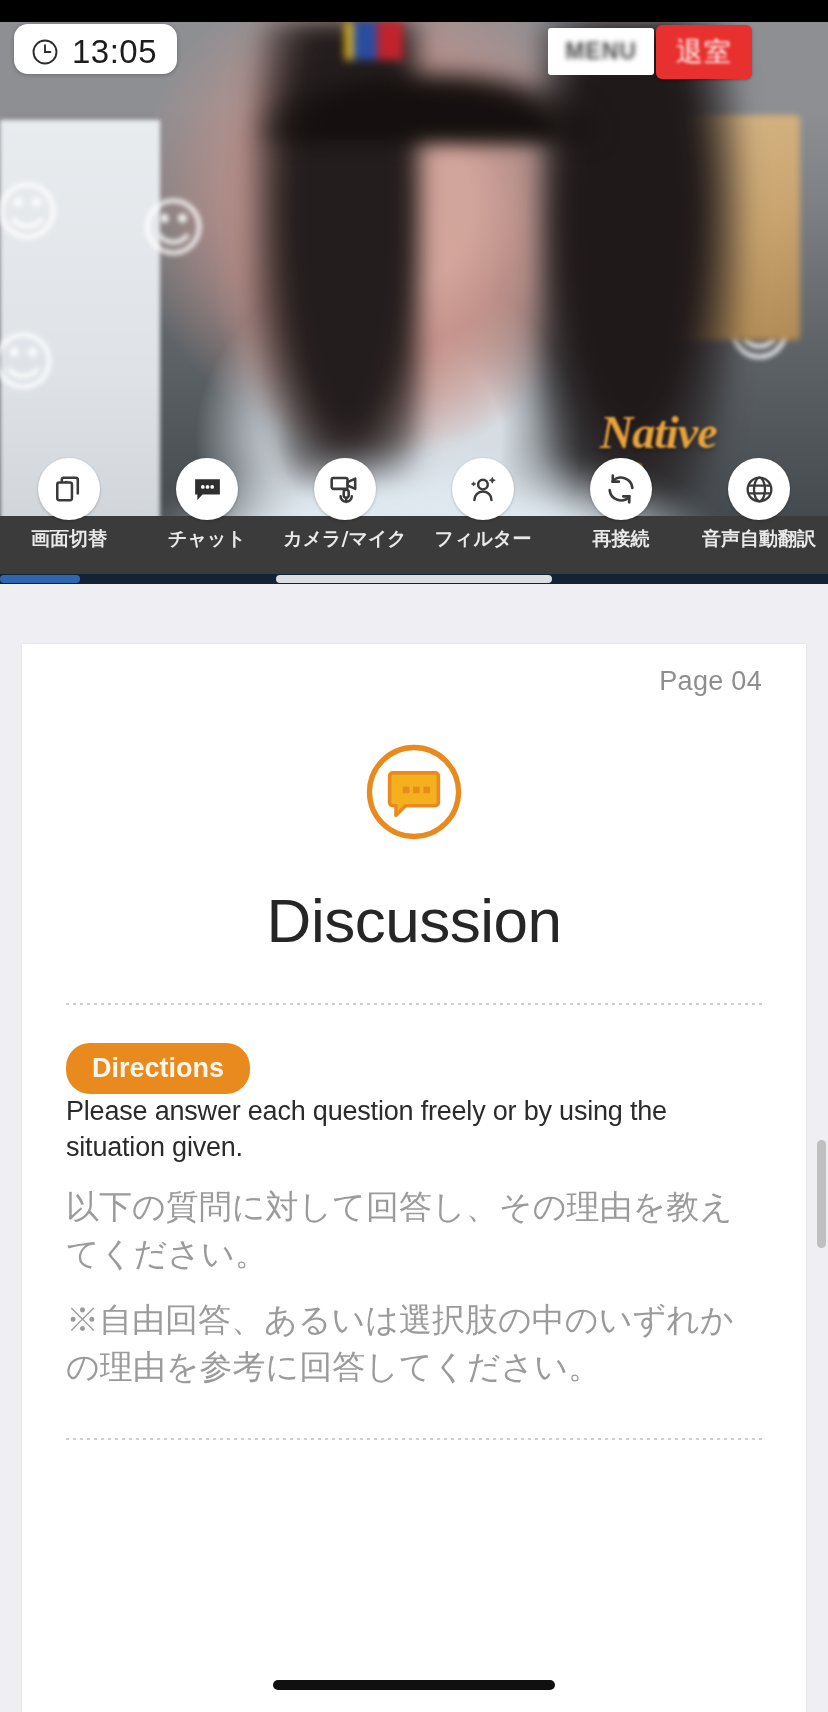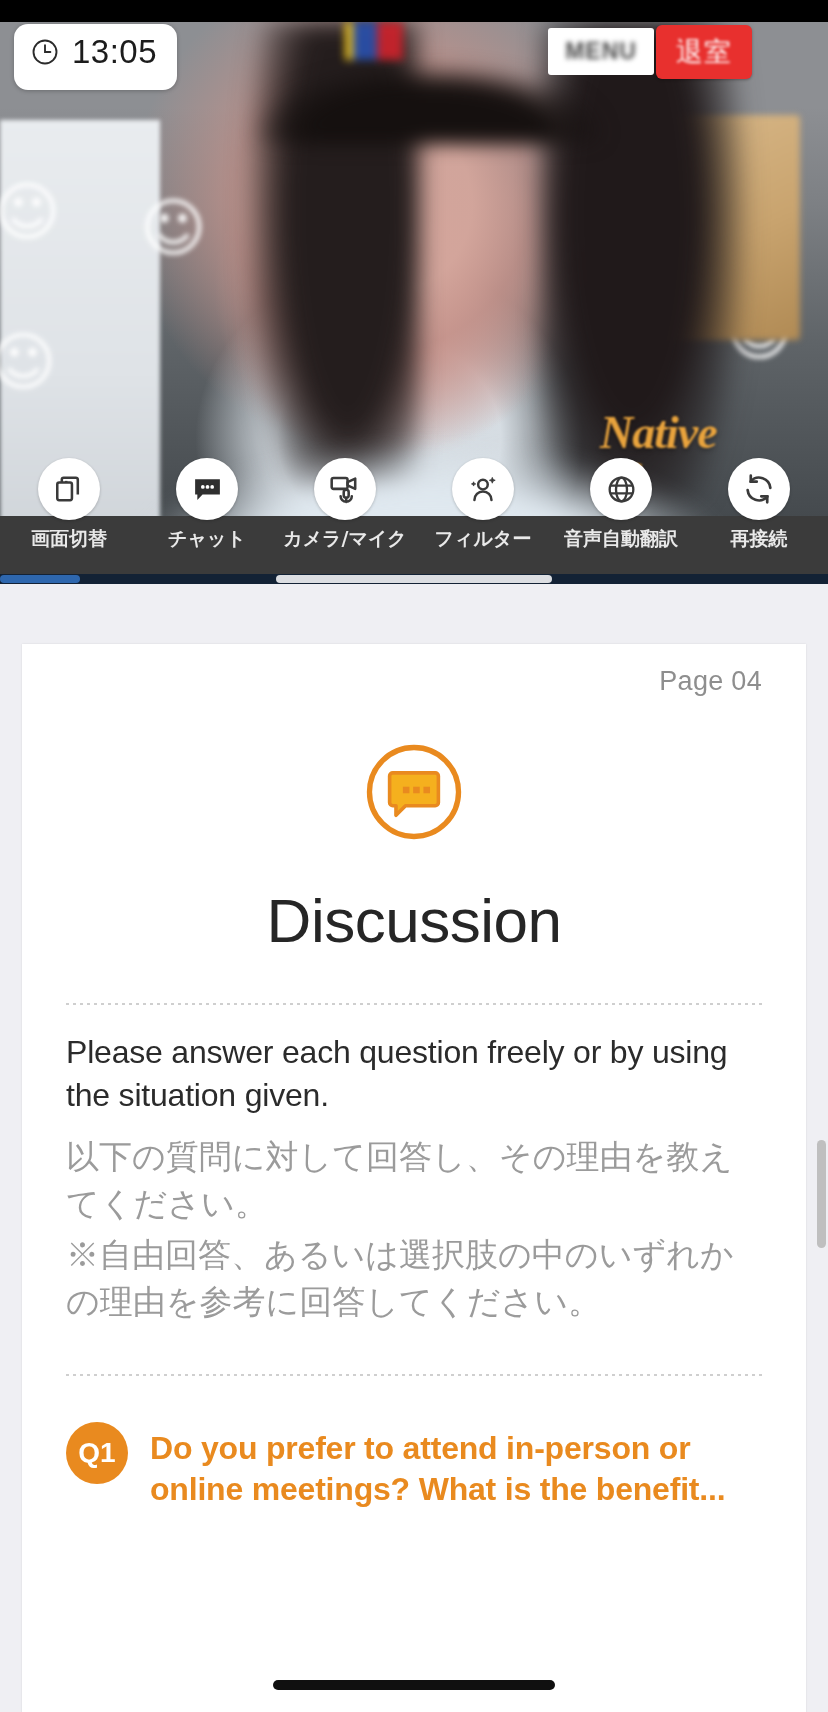--- a/index.html
+++ b/index.html
@@ -80,21 +80,21 @@
     font-size:44px; font-weight:700; font-style:italic;
     color:#e8a33d; filter:blur(1.2px);
     font-family:"Liberation Serif",serif; white-space:nowrap;
   }
 
   
   .timer-chip{
     position:absolute; left:14px; top:24px; z-index:20;
     display:flex; align-items:center; gap:12px;
     background:#fff; border-radius:14px;
-    padding:11px 20px 22px 16px;
+    padding:11px 20px 6px 16px;
     box-shadow:0 1px 4px rgba(0,0,0,.25);
   }
   .timer-chip .clock{ width:30px; height:30px; display:block; }
   .timer-chip .t{ font-size:33px; color:#1c1c1c; letter-spacing:.5px; line-height:1; }
 
   
   .menu-btn{
     position:absolute; left:548px; top:28px; z-index:20;
     width:106px; height:47px; background:#fff; border-radius:3px;
     display:flex; align-items:center; justify-content:center;
@@ -182,21 +182,21 @@
     background-image:linear-gradient(to right,#cfcfcf 0 3px, transparent 3px 7px);
     background-size:7px 2px; background-repeat:repeat-x;
   }
   .badge{
     display:inline-block; margin-top:38px;
     background:#e98a1f; color:#fdf6ea;
     font-size:27px; font-weight:700;
     padding:12px 26px; border-radius:24px; line-height:1;
   }
   .en-text{
-    margin-top:26px; font-size:32px; color:#2b2b2b; line-height:1.33;
+    font-size:27px; color:#2b2b2b; line-height:1.33;
     letter-spacing:-.2px;
   }
   .jp-text{
     margin-top:18px; font-size:33px; color:#9b9b9b; line-height:1.42;
     font-family:Liberation Sans, sans-serif;
   }
   .q-block{ display:flex; gap:22px; margin-top:46px; align-items:flex-start; }
   .q-badge{
     flex:0 0 auto; width:62px; height:62px; border-radius:50%;
     background:#e98a1f; color:#fff; font-size:28px; font-weight:700;
@@ -306,38 +306,38 @@
             <path d="M5.4 19.6a6.2 6.2 0 0 1 12.4 0" stroke-linecap="round"></path>
             <path d="M18.4 3.2l.6 1.5 1.5.6-1.5.6-.6 1.5-.6-1.5-1.5-.6 1.5-.6z" fill="#3a3a3a" stroke-width="0.6"></path>
             <path d="M4.8 6.4l.45 1.1 1.1.45-1.1.45-.45 1.1-.45-1.1-1.1-.45 1.1-.45z" fill="#3a3a3a" stroke-width="0.6"></path>
           </svg>
         </div>
         <div class="lbl">フィルター</div>
       </div>
 
       <div class="tool">
         <div class="circle">
+          <svg viewBox="0 0 24 24" width="34" height="34" fill="none" stroke="#3a3a3a" stroke-width="1.9" stroke-linecap="round">
+            <path d="M20 11.2a8 8 0 0 0-13.9-4.6"></path>
+            <path d="M4 12.8a8 8 0 0 0 13.9 4.6"></path>
+            <path d="M6.2 2.6v4.2h4.2M17.8 21.4v-4.2h-4.2"></path>
+          </svg>
+        </div>
+        <div class="lbl">再接続</div>
+      </div>
+
+      <div class="tool">
+        <div class="circle">
           <svg viewBox="0 0 24 24" width="33" height="33" fill="none" stroke="#3a3a3a" stroke-width="1.7">
             <circle cx="12" cy="12" r="8.6"></circle>
             <ellipse cx="12" cy="12" rx="4" ry="8.6"></ellipse>
             <path d="M3.7 9.2h16.6M3.7 14.8h16.6"></path>
           </svg>
         </div>
         <div class="lbl">音声自動翻訳</div>
-      </div>
-
-      <div class="tool">
-        <div class="circle">
-          <svg viewBox="0 0 24 24" width="34" height="34" fill="none" stroke="#3a3a3a" stroke-width="1.9" stroke-linecap="round">
-            <path d="M20 11.2a8 8 0 0 0-13.9-4.6"></path>
-            <path d="M4 12.8a8 8 0 0 0 13.9 4.6"></path>
-            <path d="M6.2 2.6v4.2h4.2M17.8 21.4v-4.2h-4.2"></path>
-          </svg>
-        </div>
-        <div class="lbl">再接続</div>
       </div>
 
     </div>
   </div>
 
   <div class="hscroll-track"></div>
   <div class="hscroll-left"></div>
   <div class="hscroll-thumb"></div>
 
   <div class="doc-outer">
@@ -354,32 +354,29 @@
             <rect x="49.2" y="45" width="6.2" height="6.2" fill="#e98a1f"></rect>
             <rect x="58.9" y="45" width="6.2" height="6.2" fill="#e98a1f"></rect>
           </svg>
         </span>
       </div>
 
       <div class="doc-title">Discussion</div>
 
       <div class="divider"></div>
 
+      <div><span class="badge">Directions</span></div>
 
       <div class="en-text">Please answer each question freely or by using the situation given.</div>
 
       <div class="jp-text">以下の質問に対して回答し、その理由を教えてください。</div>
-      <div class="jp-text" style="margin-top:4px;">※自由回答、あるいは選択肢の中のいずれかの理由を参考に回答してください。</div>
+      <div class="jp-text" style="margin-top:19px;">※自由回答、あるいは選択肢の中のいずれかの理由を参考に回答してください。</div>
 
       <div class="divider"></div>
 
-      <div class="q-block">
-        <div class="q-badge">Q1</div>
-        <div class="q-text">Do you prefer to attend in-person or online meetings? What is the benefit...</div>
-      </div>
 
     </div>
     <div class="vscroll"></div>
   </div>
 
   <div class="home-ind"></div>
 
 </div>
 
 </body></html>

